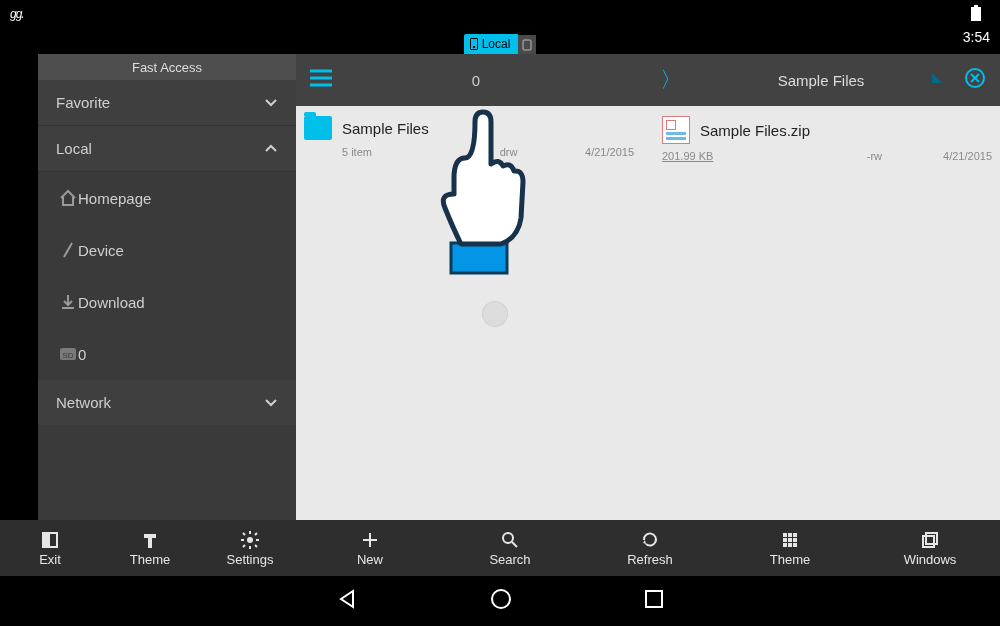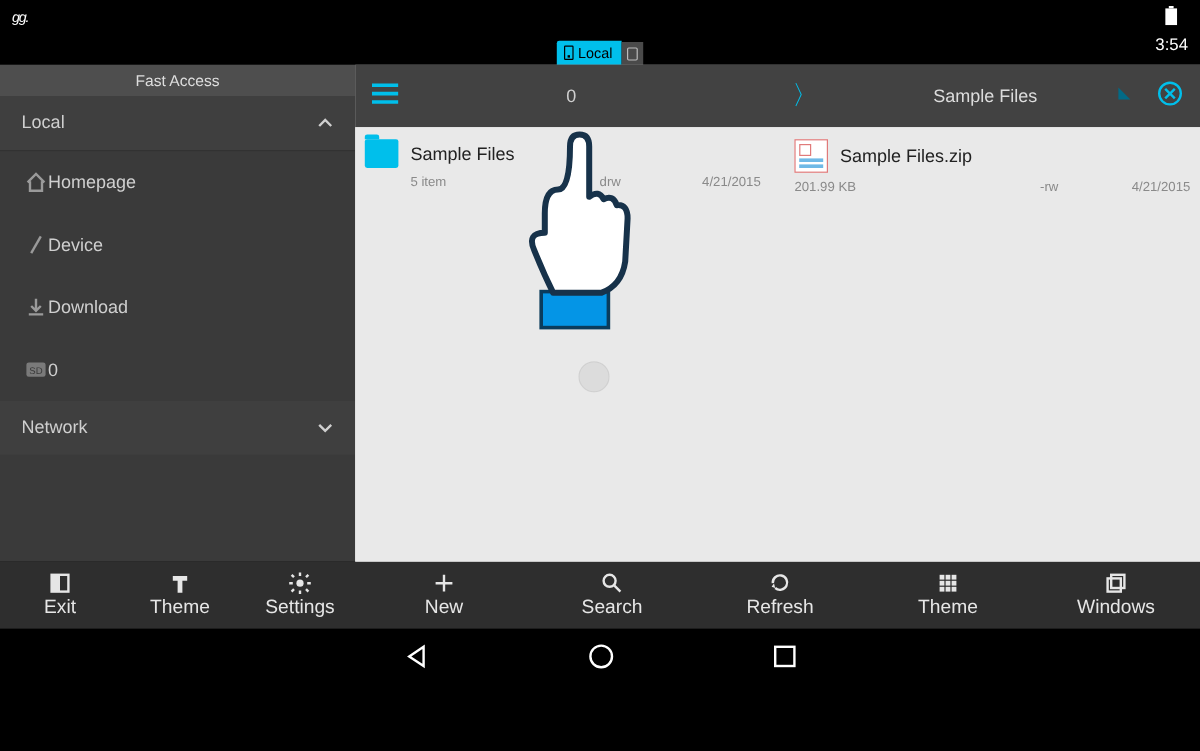--- a/index.html
+++ b/index.html
@@ -49,21 +49,22 @@
   .tab .mini-phone { width: 8px; height: 12px; border: 1px solid #000; border-radius: 1px; position: relative;}
   .tab .mini-phone::after{content:"";position:absolute;bottom:1px;left:2px;width:2px;height:2px;background:#000;}
   .tab-add {
     width: 18px; height: 19px; background:#4a4a4a; display:flex;align-items:center;justify-content:center;
     font-size: 12px; color:#bbb;
   }
 
   
   .main {
     display: flex;
-    height: 414px;
+    height: 466px;
+    margin-left: 38px;
   }
 
   
   .sidebar {
     width: 300px;
     background: #3a3a3a;
     display: flex;
     flex-direction: column;
     font-size: 15px;
     color: #cfcfcf;
@@ -146,21 +147,21 @@
     width:28px;height:28px; background:#fff; border:1px solid #e07a7a; position:relative;
   }
   .zip-ico::before{content:"";position:absolute;left:3px;top:3px;width:8px;height:8px;border:1px solid #e07a7a;}
   .zip-ico::after{content:"";position:absolute;left:3px;bottom:3px;width:20px;height:3px;background:#6fb9e6;box-shadow:0 -5px 0 #6fb9e6;}
   .file-name { color:#222; font-size:15px;}
   .file-meta { display:flex; font-size:11px; color:#8a8a8a; margin-top:6px; padding-left:38px;justify-content:flex-end;}
   .file-meta span:nth-child(1){flex:1;}
   .file-meta span:nth-child(2){flex:1;text-align:center;}
   .file-meta span:nth-child(3){flex:0 0 70px;text-align:right;}
   .file-meta2 {padding-left:0;}
-  .file-meta2 span:nth-child(1){flex:0 0 80px;}
+  .file-meta2 span:nth-child(1){flex:0 0 80px;text-decoration:underline;}
   .file-meta2 span:nth-child(2){flex:1;text-align:right; padding-right:40px;}
   .file-meta2 span:nth-child(3){flex:0 0 70px;text-align:right;}
   
   .hand-pointer {
     position:absolute;
     left: 125px;
     top: 2px;
   }
   .pulse {
     position:absolute;
@@ -181,21 +182,21 @@
   }
   .actionbar .content-actions { flex:1; display:flex;}
   .act-btn {
     flex:1;
     display:flex;
     flex-direction:column;
     align-items:center;
     justify-content:center;
     gap:2px;
     color:#e6e6e6;
-    font-size:16px;
+    font-size:13px;
     cursor:pointer;
   }
   .act-btn svg{display:block;}
 
   
   .sysnav {
     height: 50px;
     background:#000;
     display:flex;
     align-items:center;
@@ -236,20 +237,28 @@
         <rect x="1" y="1" width="8" height="10" rx="1" fill="none" stroke="#bbb" stroke-width="1"></rect>
       </svg>
   </div>
 </div>
 
 <div class="main">
 
   <div class="sidebar">
     <div class="sidebar-title">Fast Access</div>
 
+    <div class="section-header">
+      <span>Favorite</span>
+      <span class="chev">
+        <svg width="14" height="14" viewBox="0 0 14 14">
+            <path d="M2 4 L7 9 L12 4" stroke="#cfcfcf" stroke-width="2" fill="none"></path>
+          </svg>
+      </span>
+    </div>
 
     <div class="section-header expanded">
       <span>Local</span>
       <span class="chev">
         <svg width="14" height="14" viewBox="0 0 14 14">
             <path d="M2 9 L7 4 L12 9" stroke="#cfcfcf" stroke-width="2" fill="none"></path>
           </svg>
       </span>
     </div>
 

